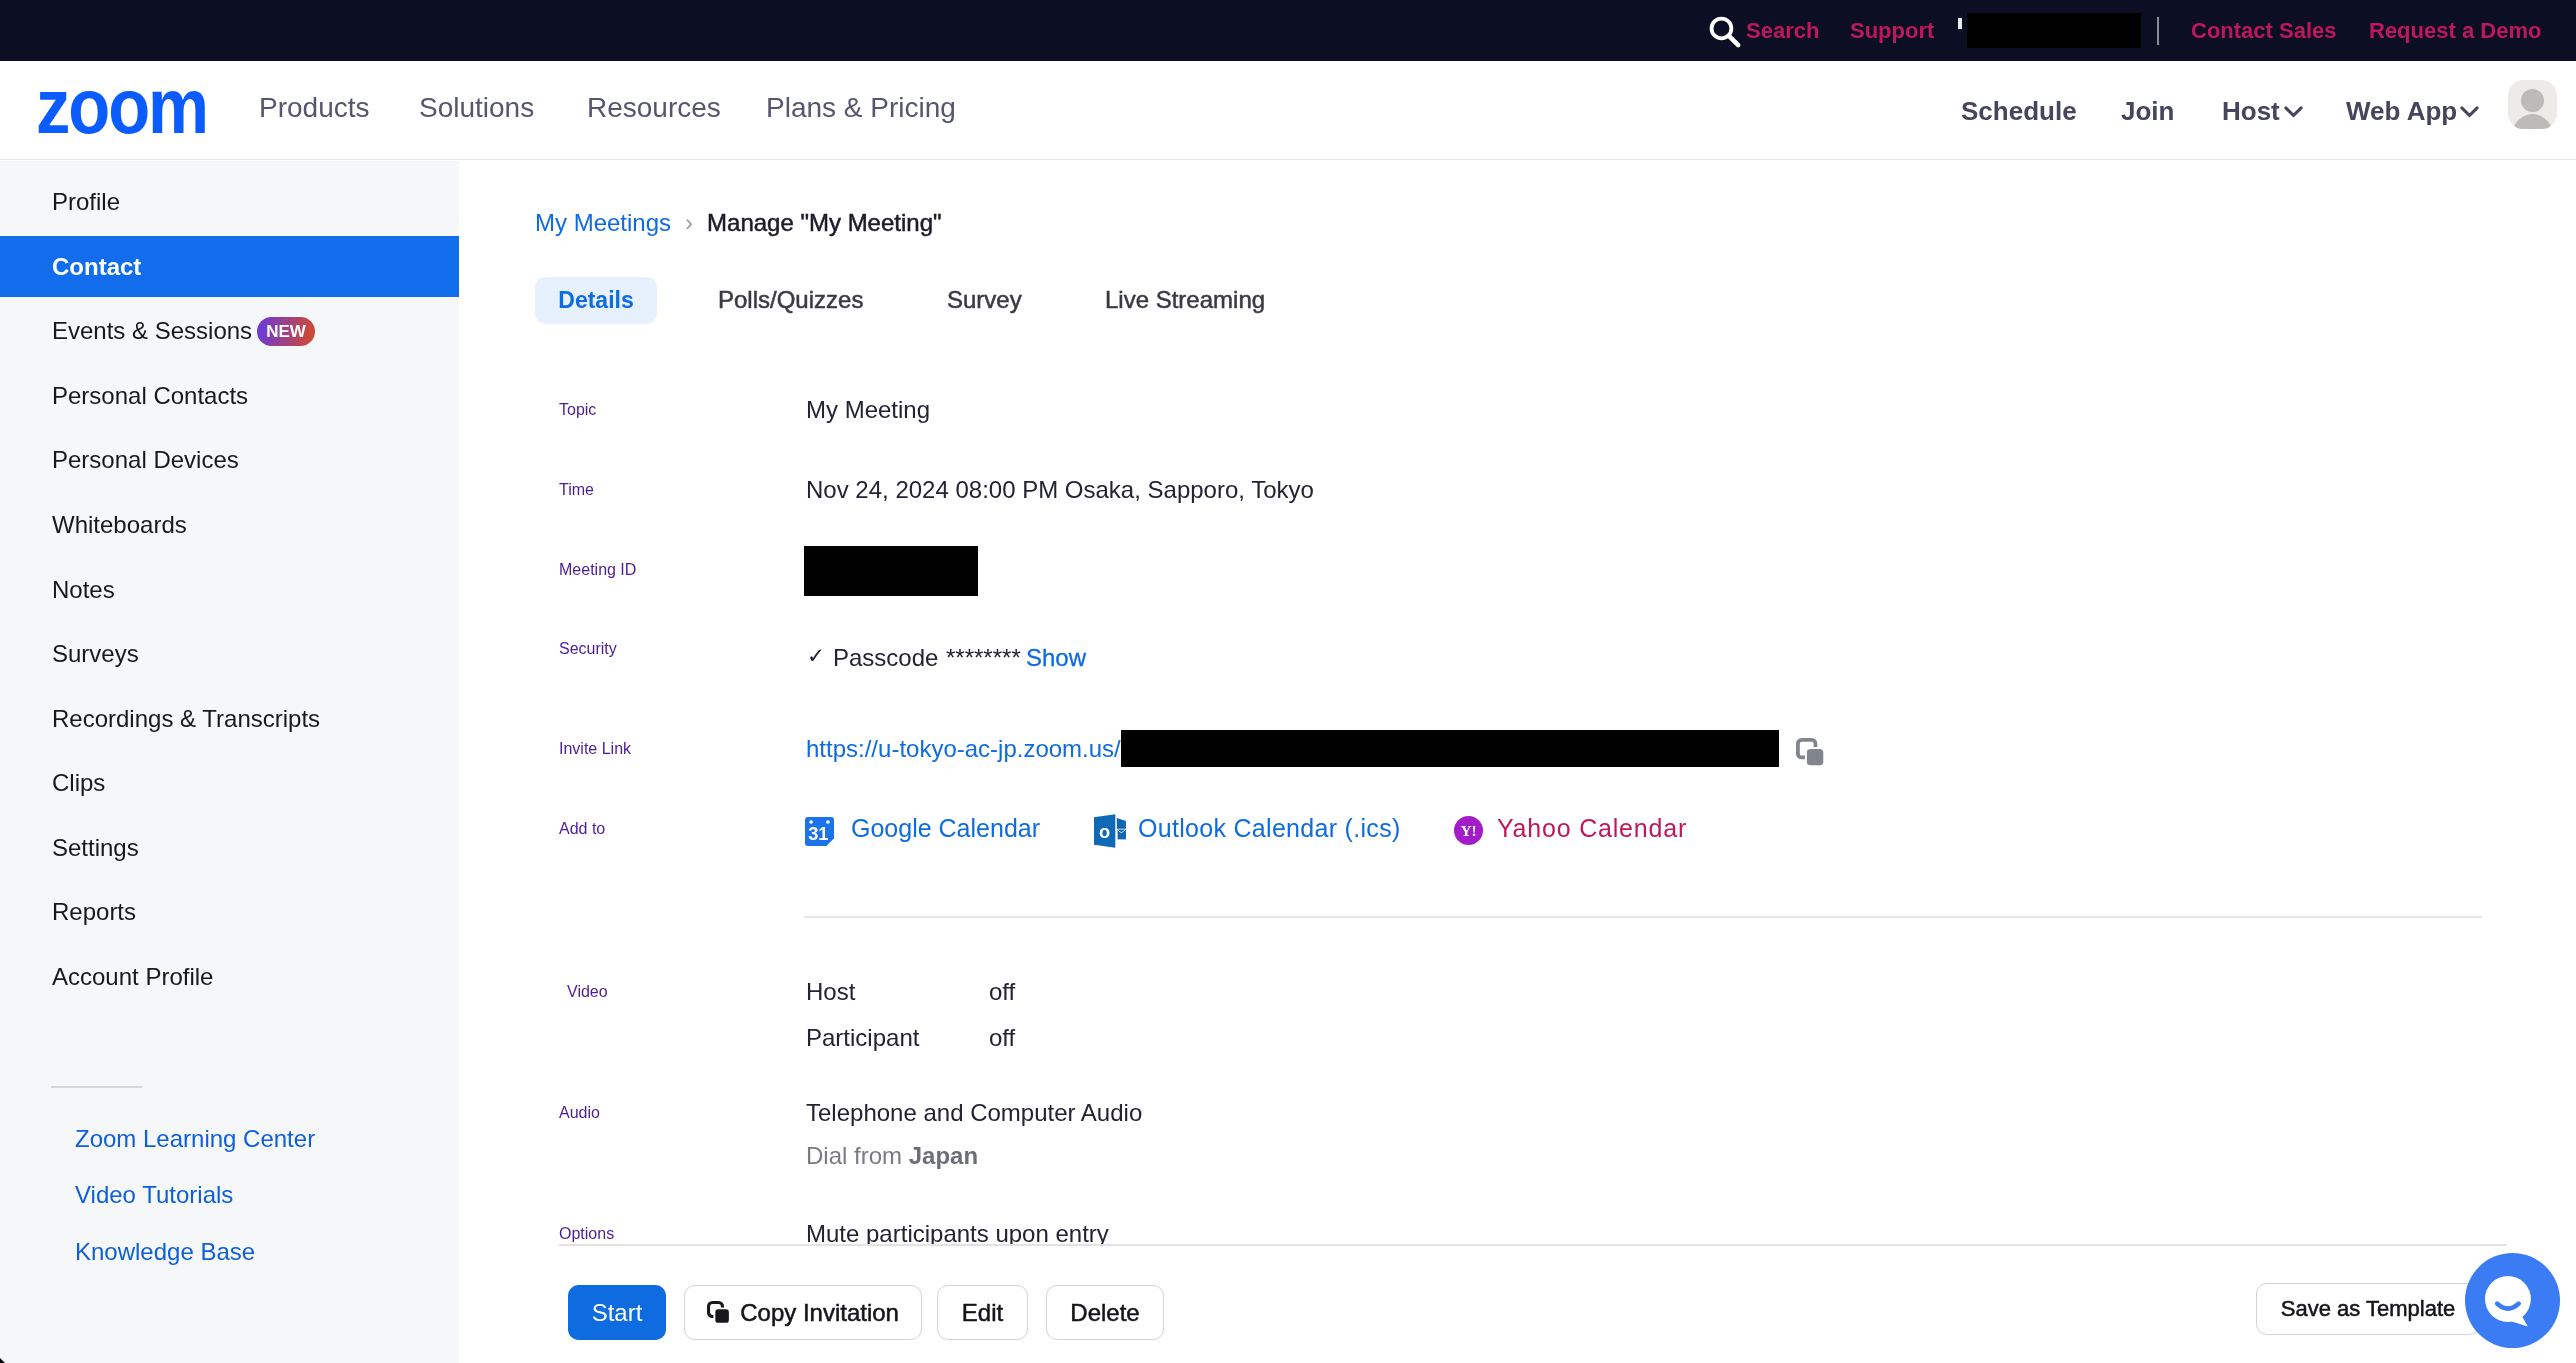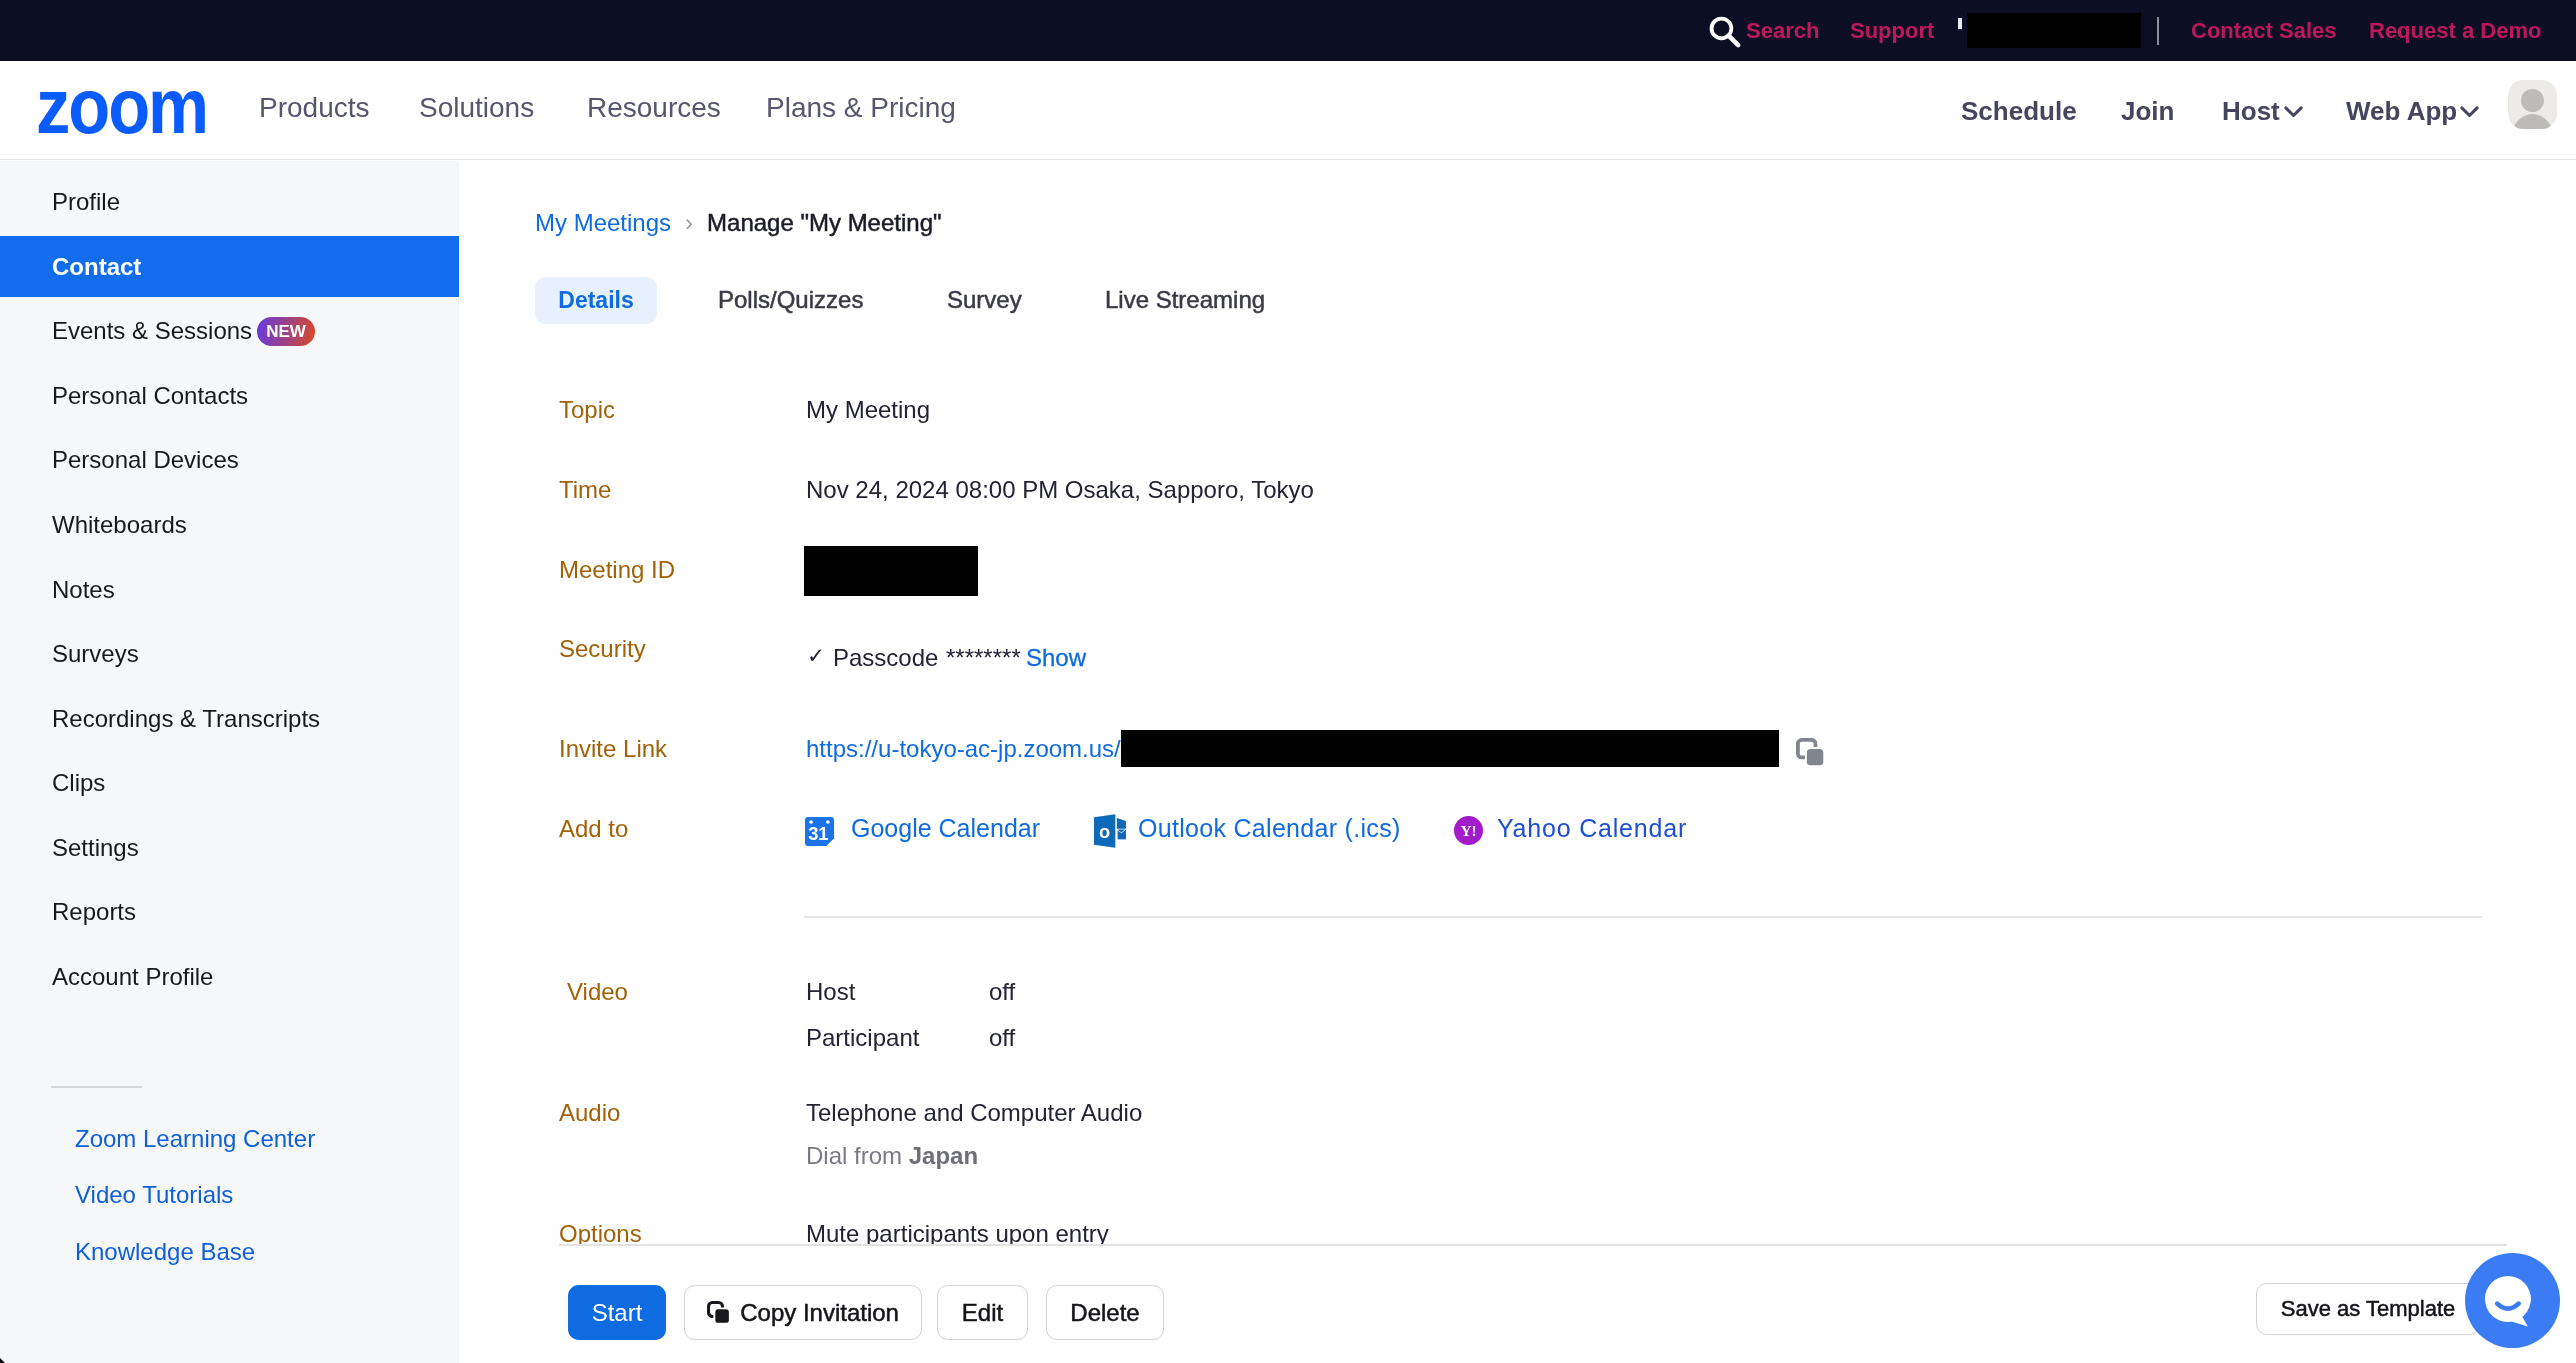--- a/index.html
+++ b/index.html
@@ -12,21 +12,21 @@
   
   #nav{left:0;top:61px;width:2576px;height:98px;background:#fff;border-bottom:1.5px solid #e4e4e8;}
   .navlink{color:#56566e;font-size:28px;height:98px;line-height:94px;white-space:nowrap;}
   .navright{color:#45465e;font-size:26px;font-weight:700;height:98px;line-height:100px;white-space:nowrap;}
   
   #sidebar{left:0;top:161px;width:459px;height:1202px;background:#f6f7f9;}
   .sitem{left:0;width:459px;height:61px;line-height:61px;font-size:24px;color:#18181f;padding-left:52px;box-sizing:border-box;white-space:nowrap;}
   #meet-active{left:0;top:236px;width:459px;height:61px;background:#116dec;}
   .slink{color:#0e5fd8;margin-left:23px;}
   
-  .lbl{font-size:24px;color:#a16207;height:34px;line-height:34px;white-space:nowrap;}
+  .lbl{font-size:16px;color:#4c1d95;height:34px;line-height:34px;white-space:nowrap;}
   .val{font-size:24px;color:#232333;height:34px;line-height:34px;white-space:nowrap;}
   .link{color:#0e6be0;}
   .btn{box-sizing:border-box;border-radius:10.8px;font-size:24px;white-space:nowrap;display:flex;align-items:center;justify-content:center;}
   .btn-outline{background:#fff;border:1.5px solid #d2d2d8;color:#141419;-webkit-text-stroke:0.5px #141419;}
 </style>
 </head>
 <body>
 
 <div id="topbar" class="abs"></div>
 <svg class="abs" style="left:1707px;top:14px;" width="35" height="35" viewBox="0 0 46 46">
@@ -128,21 +128,21 @@
   <path d="M30 5 v14 h12 V9 z" fill="#1067b6"></path>
   <path d="M31 20 h11 v13 h-11 z" fill="#1067b6"></path>
   <path d="M30 19 l6 5 6-5 v1 l-6 5 -6-5 z" fill="#fff"></path>
   <path d="M0 4 L28 0 V44 L0 40 Z" fill="#0e6ab8"></path>
   <text x="14" y="31" font-size="24" font-weight="bold" fill="#fff" text-anchor="middle" font-family="Liberation Sans">o</text>
 </svg>
 <div class="abs val link" style="left:1138px;top:811px;font-size:25px;letter-spacing:0.3px;">Outlook Calendar (.ics)</div>
 
 <div class="abs" style="left:1454px;top:816px;width:29px;height:29px;border-radius:50%;background:#a21cc9;"></div>
 <div class="abs" style="left:1454px;top:816px;width:29px;height:29px;text-align:center;line-height:29px;color:#fff;font-size:15.4px;font-weight:700;font-family:'Liberation Serif',serif;">Y!</div>
-<div class="abs val" style="left:1497px;top:811px;color:#1d4ed8;font-size:25px;letter-spacing:0.8px;">Yahoo Calendar</div>
+<div class="abs val" style="left:1497px;top:811px;color:#be185d;font-size:25px;letter-spacing:0.8px;">Yahoo Calendar</div>
 
 <div class="abs" style="left:804px;top:916px;width:1678px;height:1.5px;background:#e6e6e9;"></div>
 
 <div class="abs lbl" style="left:559px;top:975px;margin-left:8px;">Video</div>
 <div class="abs val" style="left:806px;top:975px;">Host</div>
 <div class="abs val" style="left:989px;top:975px;">off</div>
 <div class="abs val" style="left:806px;top:1021px;">Participant</div>
 <div class="abs val" style="left:989px;top:1021px;">off</div>
 
 <div class="abs lbl" style="left:559px;top:1096px;">Audio</div>

